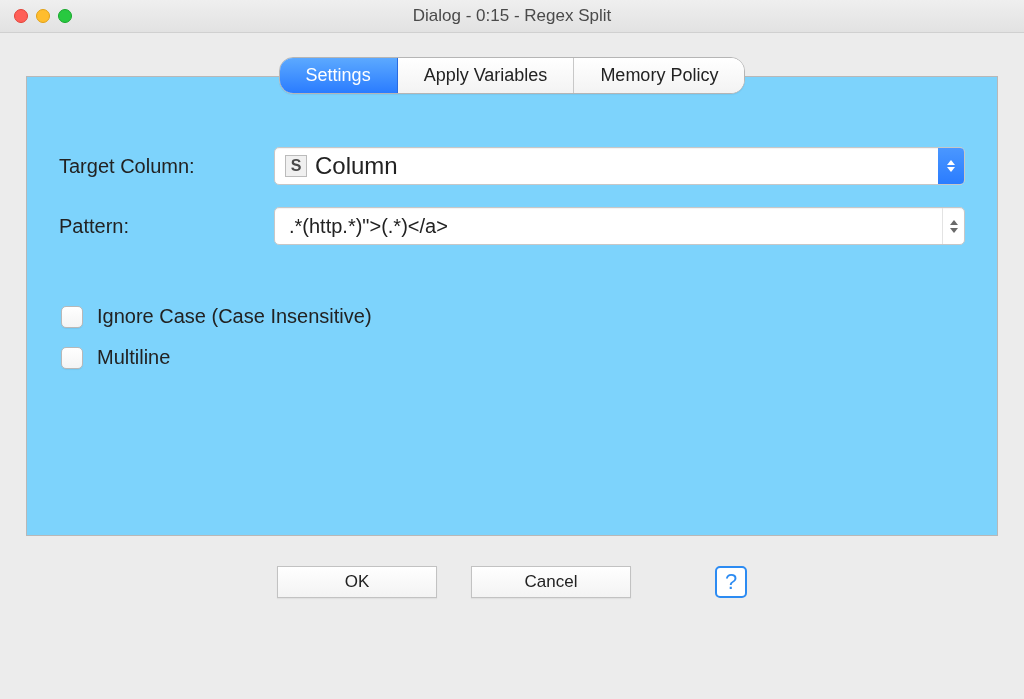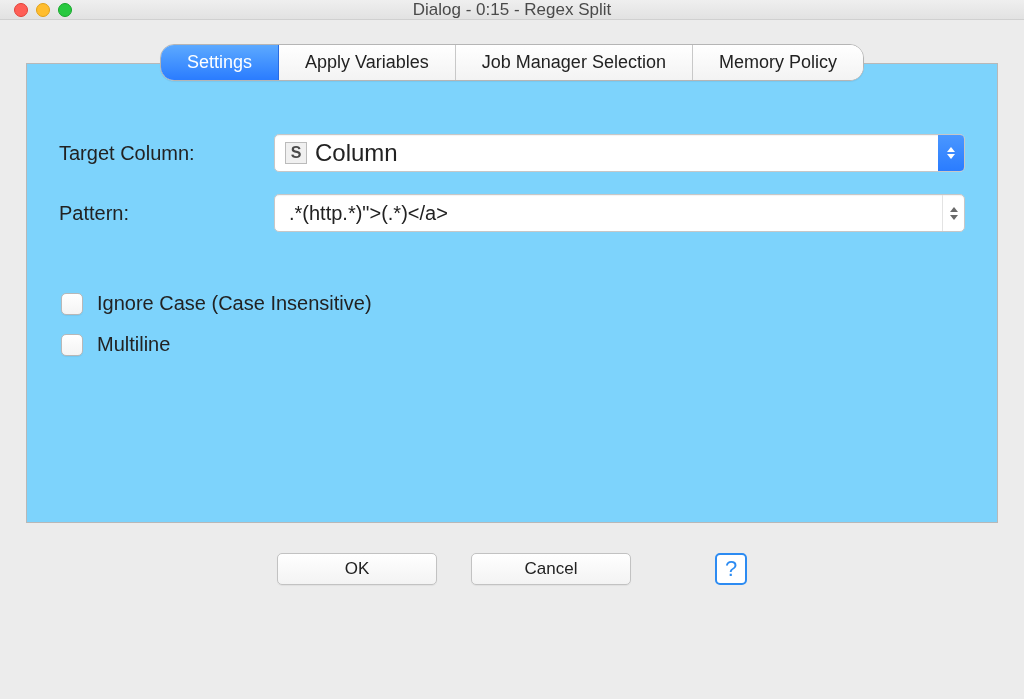--- a/index.html
+++ b/index.html
@@ -8,21 +8,21 @@
       padding: 0;
     }
     body {
       font-family: -apple-system, "Helvetica Neue", Helvetica, Arial, sans-serif;
       background: #ececec;
       width: 1024px;
       height: 699px;
       overflow: hidden;
     }
     .titlebar {
-      height: 20px;
+      height: 33px;
       background: linear-gradient(180deg, #efefef 0%, #e2e2e2 100%);
       border-bottom: 1px solid #d0d0d0;
       display: flex;
       align-items: center;
       position: relative;
     }
     .traffic-lights {
       display: flex;
       gap: 8px;
       padding-left: 14px;
@@ -212,21 +212,21 @@
       justify-content: center;
       align-items: center;
       gap: 34px;
       padding: 30px 0 0 0;
     }
     .btn {
       width: 160px;
       height: 32px;
       background: linear-gradient(180deg, #ffffff 0%, #f3f3f3 100%);
       border: 1px solid #c2c2c2;
-      border-radius: 5px;
+      border-radius: 0;
       font-size: 17px;
       color: #222;
       display: flex;
       align-items: center;
       justify-content: center;
       box-shadow: 0 1px 1px rgba(0,0,0,0.05);
       cursor: default;
     }
     .help-btn {
       width: 32px;
@@ -256,21 +256,20 @@
   </div>
   <div class="window-title">Dialog - 0:15 - Regex Split</div>
 </div>
 
 <div class="content-area">
 
   <div class="tab-row">
     <div class="tab-group">
       <div class="tab active">Settings</div>
       <div class="tab">Apply Variables</div>
-      <div class="tab">Job Manager Selection</div>
       <div class="tab">Memory Policy</div>
     </div>
   </div>
 
   <div class="panel">
 
     <div class="form-row">
       <div class="form-label">Target Column:</div>
       <div class="form-field">
         <div class="select-wrap">

